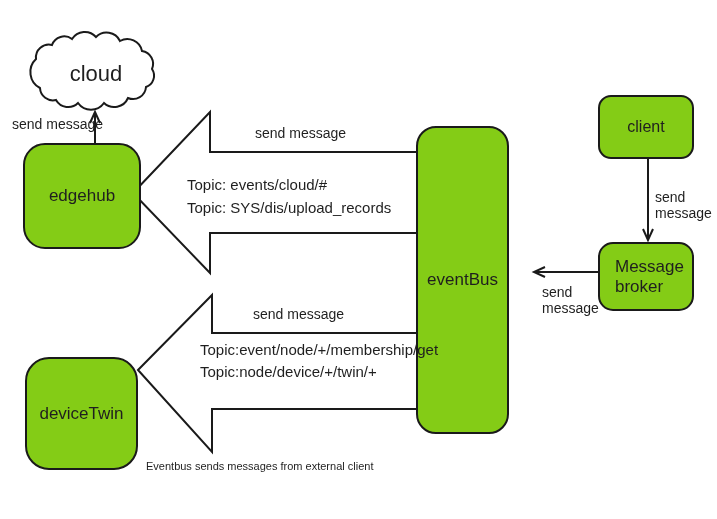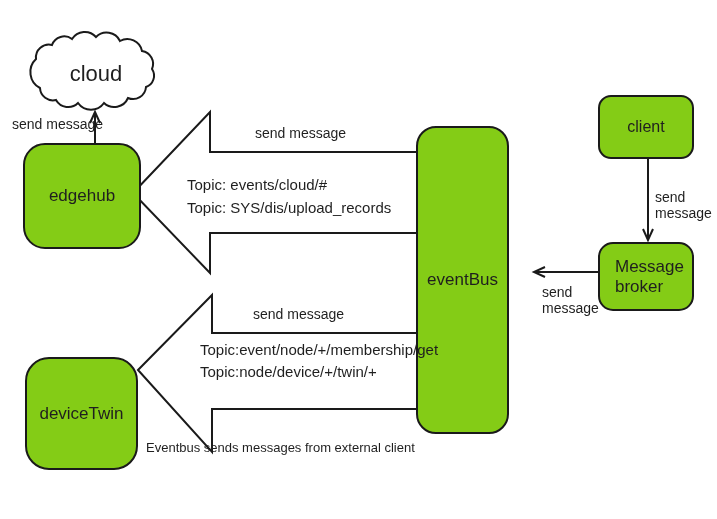--- a/index.html
+++ b/index.html
@@ -31,21 +31,21 @@
   .lbl-cloud{left:32px;top:61px;width:128px;text-align:center;font-size:22px;}
   .lbl-send-top{left:12px;top:116px;}
   .lbl-send-upper{left:255px;top:125px;}
   .lbl-send-lower{left:253px;top:306px;}
   .topics{position:absolute;z-index:3;font-size:15px;white-space:nowrap;}
   .topics-upper{left:187px;top:173px;line-height:23px;}
   .topics-lower{left:200px;top:339px;line-height:22px;}
   .lbl-two-line{white-space:normal;width:64px;line-height:15.5px;}
   .lbl-client-broker{left:655px;top:190px;}
   .lbl-broker-bus{left:542px;top:285px;}
-  .caption{position:absolute;left:146px;top:440px;z-index:3;font-size:13px;white-space:nowrap;}
+  .caption{position:absolute;left:146px;top:460px;z-index:3;font-size:11px;white-space:nowrap;}
   svg{display:block;}
 </style>
 </head>
 <body>
 
 <div class="canvas">
 
   <svg class="layer" width="717" height="519" viewBox="0 0 717 519">
     <defs>
       <marker id="arrow" markerUnits="userSpaceOnUse" markerWidth="16" markerHeight="14" refX="13" refY="6" orient="auto">

